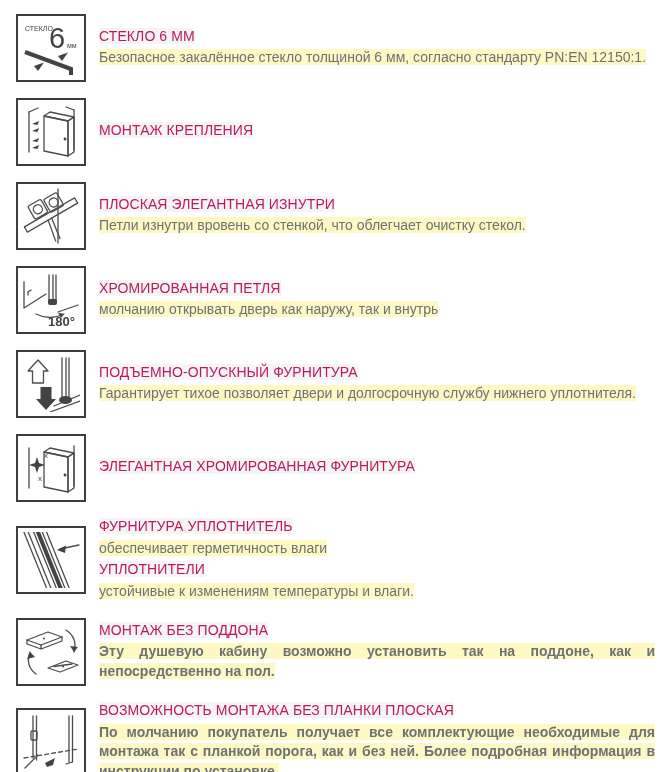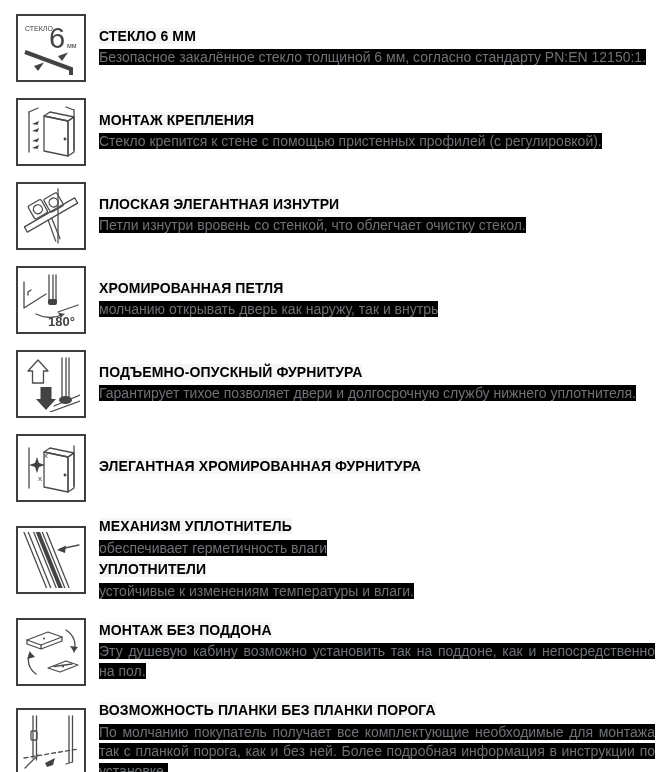--- a/index.html
+++ b/index.html
@@ -15,28 +15,28 @@
   .icon-box{
     flex:0 0 auto;width:66px;height:64px;
     border:2px solid #3e3e40;background:#fff;
     display:flex;align-items:center;justify-content:center;
   }
   .icon-box svg{display:block;}
   .text-col{
     margin-left:13px;width:557px;font-size:14px;line-height:19.5px;
   }
   .feat-title{
-    color:#000000;letter-spacing:.1px;margin:0 0 2px 0;font-weight:700;
+    color:#be185d;letter-spacing:.1px;margin:0 0 2px 0;font-weight:400;
   }
   .feat-title span{background:#f5f5f6;}
   .feat-text{
     color:#6e7276;margin:0 0 2px 0;font-weight:400;
   }
-  .feat-text span{background:#000000;box-decoration-break:clone;}
-  .feat-text.justify{text-align:justify;}
+  .feat-text span{background:#fef9c3;box-decoration-break:clone;}
+  .feat-text.justify{text-align:justify;font-weight:bold;}
   .stroke{stroke:#4c4c4e;fill:none;stroke-width:1.3;stroke-linecap:round;stroke-linejoin:round;}
   .thick{stroke:#434345;stroke-width:4;fill:none;stroke-linecap:butt;}
   .fillDark{fill:#434345;stroke:none;}
   .iconTxt{fill:#434345;stroke:none;font-family:"Liberation Sans",sans-serif;}
 </style>
 </head>
 <body>
 
 <div class="feature-list">
   <div class="feature-row">
@@ -68,21 +68,20 @@
       <g class="fillDark">
         <path d="M10 20 l7 -3 l-1.5 4 z"></path>
         <path d="M10 27 l7 -3 l-1.5 4 z"></path>
         <path d="M10 37 l7 -3 l-1.5 4 z"></path>
         <path d="M10 44 l7 -3 l-1.5 4 z"></path>
       </g>
     </svg>
       </div>
     <div class="text-col">
         <p class="feat-title"><span>МОНТАЖ КРЕПЛЕНИЯ</span></p>
-        <p class="feat-text"><span>Стекло крепится к стене с помощью пристенных профилей (с регулировкой).</span></p>
       </div>
   </div>
 
   <div class="feature-row">
     <div class="icon-box">
     <svg width="58" height="56" viewBox="0 0 58 56">
       <path d="M36 1 V55" class="stroke" stroke-width="0.9"></path>
       <g transform="rotate(-30 29 27)">
         <rect x="0" y="24" width="58" height="6" class="stroke"></rect>
         <rect x="13" y="8" width="15" height="15" rx="2" class="stroke"></rect>
@@ -156,21 +155,21 @@
     <svg width="58" height="56" viewBox="0 0 58 56">
       <g transform="rotate(-22 24 28)">
         <path d="M14 -6 V62 M18 -6 V62 M23 -6 V62 M31 -6 V62 M35 -6 V62" class="stroke"></path>
         <rect x="25" y="-6" width="4" height="68" class="fillDark"></rect>
       </g>
       <path d="M57 13 L38 17" class="stroke" stroke-width="2.4"></path>
       <polygon points="35,18 44,13.5 43,21" class="fillDark"></polygon>
     </svg>
       </div>
     <div class="text-col">
-        <p class="feat-title"><span>МЕХАНИЗМ УПЛОТНИТЕЛЬ</span></p>
+        <p class="feat-title"><span>ФУРНИТУРА УПЛОТНИТЕЛЬ</span></p>
         <p class="feat-text"><span>обеспечивает герметичность влаги</span></p>
         <p class="feat-title"><span>УПЛОТНИТЕЛИ</span></p>
         <p class="feat-text"><span>устойчивые к изменениям температуры и влаги.</span></p>
       </div>
   </div>
 
   <div class="feature-row">
     <div class="icon-box">
     <svg width="58" height="56" viewBox="0 0 58 56">
       <polygon points="5,16 26,8 40,13 19,21" class="stroke"></polygon>
@@ -196,17 +195,17 @@
     <svg width="58" height="56" viewBox="0 0 58 56">
       <path d="M11 2 V44 M14.5 2 V46" class="stroke"></path>
       <rect x="9" y="17" width="6" height="9" rx="1" class="stroke"></rect>
       <path d="M47 2 V48 M50.5 2 V48 M50.5 48 L44 50" class="stroke"></path>
       <path d="M2 44 L56 35" class="stroke" stroke-width="1" stroke-dasharray="4 3"></path>
       <path d="M3 54 L16 41" class="stroke" stroke-width="1"></path>
       <polygon points="23,49 33,44 31,51 25,53" class="fillDark"></polygon>
     </svg>
       </div>
     <div class="text-col">
-        <p class="feat-title"><span>ВОЗМОЖНОСТЬ ПЛАНКИ БЕЗ ПЛАНКИ ПОРОГА</span></p>
+        <p class="feat-title"><span>ВОЗМОЖНОСТЬ МОНТАЖА БЕЗ ПЛАНКИ ПЛОСКАЯ</span></p>
         <p class="feat-text justify"><span>По молчанию покупатель получает все комплектующие необходимые для монтажа так с планкой порога, как и без ней. Более подробная информация в инструкции по установке.</span></p>
       </div>
   </div>
 </div>
 
 </body></html>

